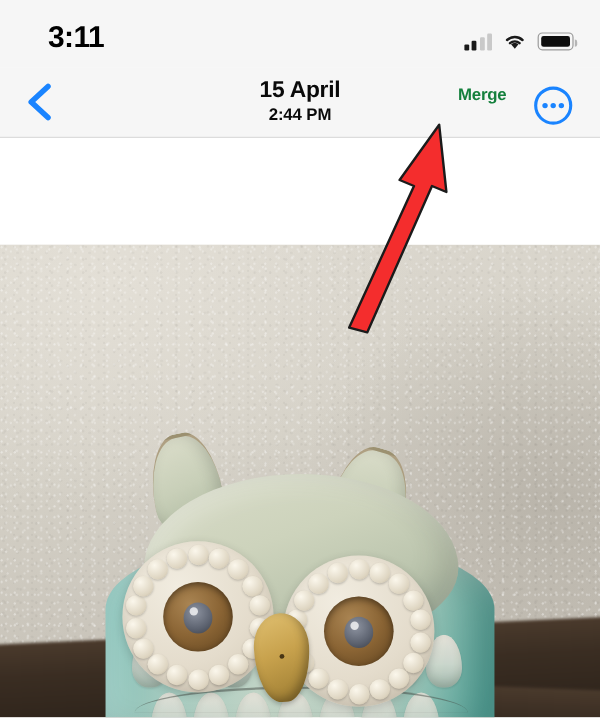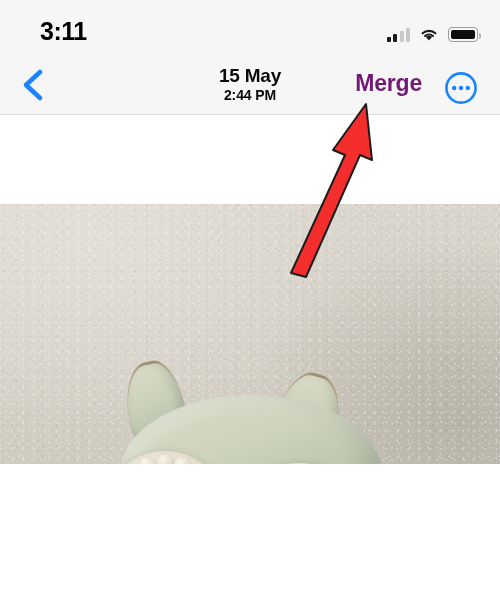--- a/index.html
+++ b/index.html
@@ -2,21 +2,21 @@
 <html><head>
 <meta charset="utf-8">
 <style>
   * { margin:0; padding:0; box-sizing:border-box; }
   html,body { width:500px; height:598px; overflow:hidden; }
   body {
     font-family:"Liberation Sans", sans-serif;
     background:#ffffff;
     -webkit-font-smoothing:antialiased;
   }
-  #screen { position:relative; width:500px; height:464px; overflow:hidden; background:#fff; }
+  #screen { position:relative; width:500px; height:598px; overflow:hidden; background:#fff; }
 
   
   .statusbar {
     position:absolute; left:0; top:0; width:500px; height:56px;
     background:#f6f6f6;
   }
   .status-time {
     position:absolute; left:40px; top:17px;
     font-size:25px; font-weight:bold; color:#000;
     letter-spacing:-0.5px;
@@ -60,21 +60,21 @@
   .nav-title {
     font-size:19px; font-weight:bold; color:#0a0a0a; line-height:23px;
     letter-spacing:-0.2px;
   }
   .nav-subtitle {
     font-size:14px; font-weight:bold; color:#0a0a0a; line-height:17px;
     letter-spacing:-0.1px;
   }
   .merge-btn {
     position:absolute; right:78px; top:14px;
-    font-size:23px; font-weight:bold; color:#701a75;
+    font-size:14px; font-weight:bold; color:#15803d;
     letter-spacing:-0.2px; cursor:pointer;text-align:center;
   }
   .more-btn {
     position:absolute; right:22px; top:71px;
     width:34px; height:34px; cursor:pointer;
   }
 
   
   .content-gap {
     position:absolute; left:0; top:116px; width:500px; height:88px;
@@ -254,21 +254,21 @@
 
     <div class="back-btn">
       <span>
         <svg class="ico" viewBox="0 0 26 34" width="26" height="34">
           <path d="M21 4 L7 17 L21 30" stroke="#1a84ff" stroke-width="4.6" fill="none" stroke-linecap="round" stroke-linejoin="round"></path>
         </svg>
       </span>
     </div>
 
     <div class="nav-title-wrap">
-      <div class="nav-title">15 May</div>
+      <div class="nav-title">15 April</div>
       <div class="nav-subtitle">2:44 PM</div>
     </div>
 
     <div class="merge-btn">Merge</div>
   </div>
 
   <div class="more-btn">
     <span>
       <svg class="ico" viewBox="0 0 34 34" width="34" height="34">
         <circle cx="17" cy="17" r="14.6" fill="none" stroke="#1a84ff" stroke-width="2.6"></circle>

